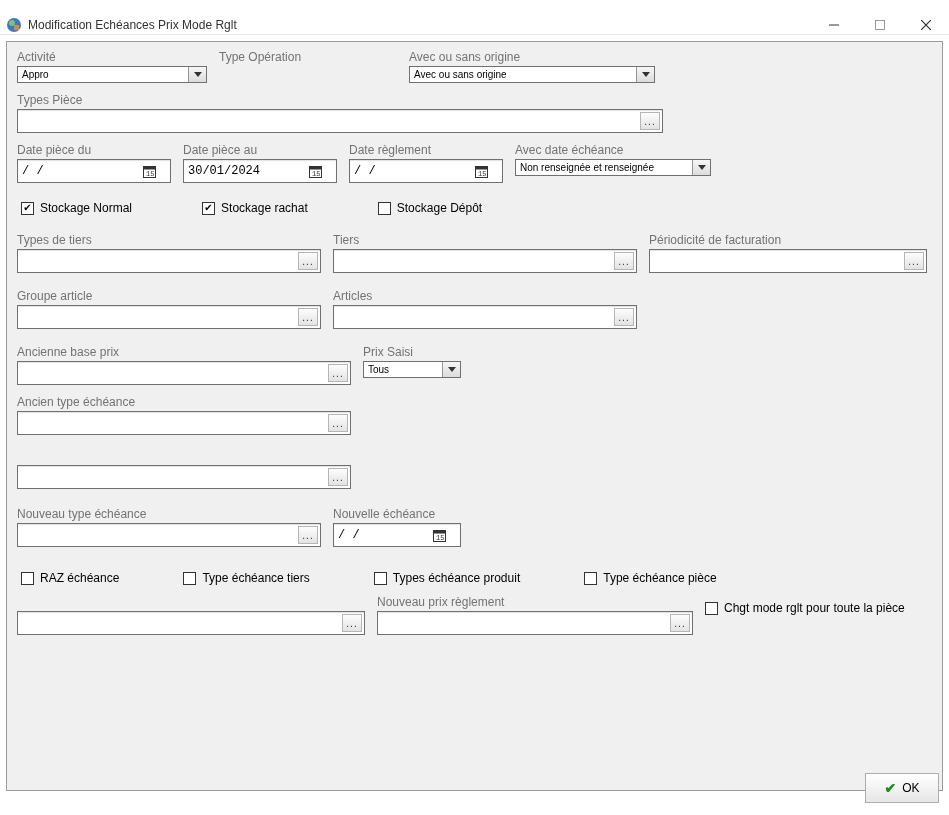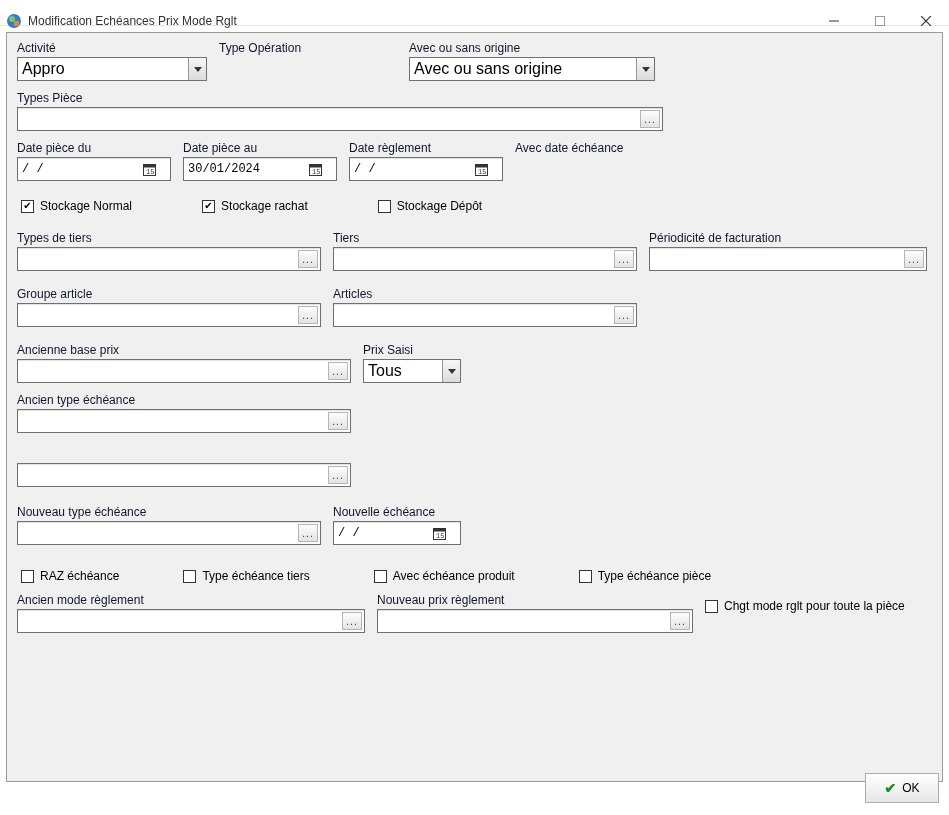--- a/index.html
+++ b/index.html
@@ -9,21 +9,21 @@
     font-size: 12px;
     background: #ffffff;
     color: #000;
     width: 949px;
     height: 815px;
     overflow: hidden;
   }
 
   
   .titlebar {
-    height: 26px;
+    height: 35px;
     background: #ffffff;
     border-bottom: 1px solid #e5e5e5;
     display: flex;
     align-items: center;
     padding: 16px 0 0 6px;
   }
   .titlebar .appicon {
     width: 16px; height:16px;
     margin-right: 6px;
     display:inline-block;
@@ -48,31 +48,31 @@
     margin: 6px;
     border: 1px solid #9a9a9a;
     background: #f0f0f0;
     height: 750px;
     position: relative;
     padding: 8px 10px 10px 10px;
   }
 
   .row { display:flex; align-items:flex-start; margin-bottom: 10px; gap: 12px; }
   .field { display:flex; flex-direction:column; }
-  .label { margin-bottom: 2px; color:#0f172a; }
+  .label { margin-bottom: 2px; color:#737373; }
 
   
   .dropdown {
-    height: 24px;
+    height: 17px;
     border: 1px solid #707070;
     background: #ffffff;
     display:flex; align-items:center;
     padding: 0 0 0 4px;
     position:relative;
-    font-size:16px;
+    font-size:10px;
   }
   .dropdown .dd-btn {
     position:absolute; right:0; top:0; bottom:0;
     width: 18px;
     border-left: 1px solid #959595;
     background: linear-gradient(#f6f6f6,#dcdcdc);
     display:flex; align-items:center; justify-content:center;
   }
   .chev-down {
     width:0;height:0;border-left:4px solid transparent;border-right:4px solid transparent;border-top:5px solid #333;
@@ -234,20 +234,26 @@
           <svg width="13" height="13">
               <rect x="0.5" y="1.5" width="12" height="11" fill="#fff" stroke="#333"></rect>
               <rect x="0.5" y="1.5" width="12" height="3" fill="#333"></rect>
               <text x="3" y="11" font-size="7" fill="#333">15</text>
             </svg>
         </div>
       </div>
     </div>
     <div class="field" style="width:196px">
       <span class="label">Avec date échéance</span>
+      <div class="dropdown" style="overflow:hidden">
+        <span style="white-space:nowrap">Non renseignée et renseignée</span>
+        <div class="dd-btn">
+            <div class="chev-down"></div>
+          </div>
+      </div>
     </div>
   </div>
 
   <div class="row" style="margin-top:18px; margin-bottom:18px; gap:70px; padding-left:4px">
     <div class="chk">
       <div class="box">✔</div>
       <span>Stockage Normal</span>
     </div>
     <div class="chk">
       <div class="box">✔</div>
@@ -365,31 +371,30 @@
     <div class="chk">
       <div class="box"></div>
       <span>RAZ échéance</span>
     </div>
     <div class="chk">
       <div class="box"></div>
       <span>Type échéance tiers</span>
     </div>
     <div class="chk">
       <div class="box"></div>
-      <span>Avec échéance produit</span>
+      <span>Types échéance produit</span>
     </div>
     <div class="chk">
       <div class="box"></div>
       <span>Type échéance pièce</span>
     </div>
   </div>
 
   <div class="row" style="margin-top:2px; align-items:flex-end">
     <div class="field" style="width:348px">
-      <span class="label">Ancien mode règlement</span>
       <div class="lookup">
         <span></span>
         <div class="lk-btn">...</div>
       </div>
     </div>
     <div class="field" style="width:316px">
       <span class="label">Nouveau prix règlement</span>
       <div class="lookup">
         <span></span>
         <div class="lk-btn">...</div>

